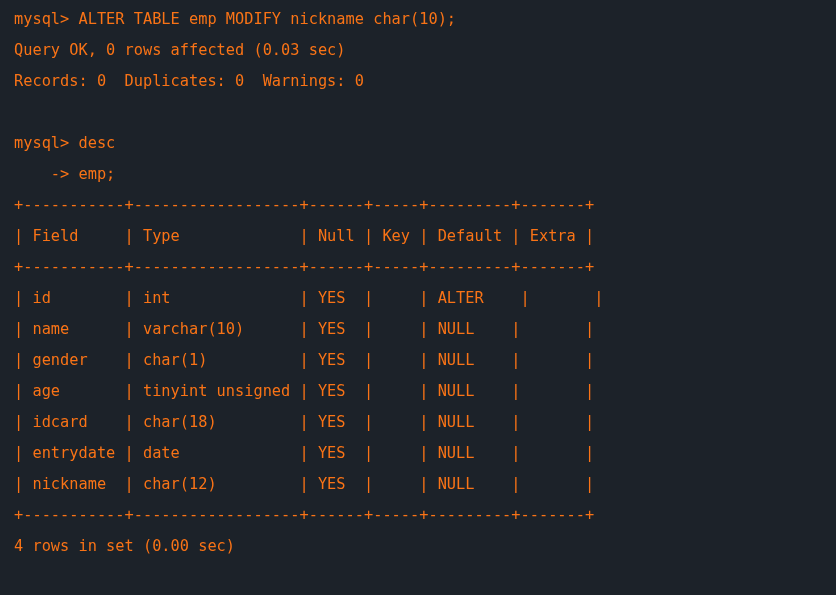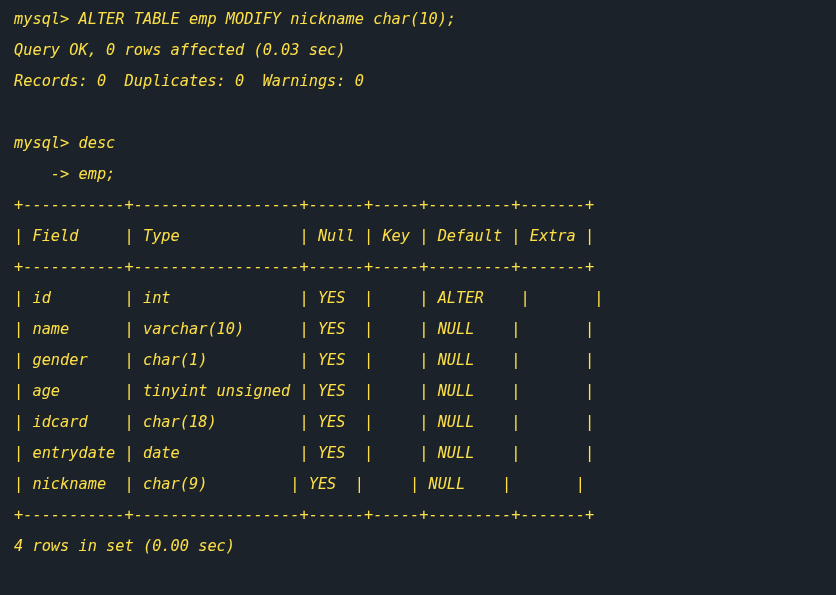--- a/index.html
+++ b/index.html
@@ -4,29 +4,28 @@
 <style>
   html, body {
     margin: 0;
     padding: 0;
     background: #1c2229;
   }
   #terminal {
     width: 836px;
     height: 595px;
     background: #1c2229;
-    color: #fde047;
+    color: #f97316;
     font-family: "DejaVu Sans Mono", "Liberation Mono", monospace;
     font-size: 15.3px;
     line-height: 31px;
     padding: 4px 0 2px 14px;
     box-sizing: border-box;
     overflow: hidden;
     letter-spacing: 0px;
-    font-style: italic;
     -webkit-font-smoothing: antialiased;
   }
   .line {
     white-space: pre;
     margin: 0;
     height: 31px;
     font-family: "DejaVu Sans Mono", "Liberation Mono", monospace;
   }
   .blank {
     white-space: pre;
@@ -45,16 +44,16 @@
   <div class="line">    -&gt; emp;</div>
   <div class="line">+-----------+------------------+------+-----+---------+-------+</div>
   <div class="line">| Field     | Type             | Null | Key | Default | Extra |</div>
   <div class="line">+-----------+------------------+------+-----+---------+-------+</div>
   <div class="line">| id        | int              | YES  |     | ALTER    |       |</div>
   <div class="line">| name      | varchar(10)      | YES  |     | NULL    |       |</div>
   <div class="line">| gender    | char(1)          | YES  |     | NULL    |       |</div>
   <div class="line">| age       | tinyint unsigned | YES  |     | NULL    |       |</div>
   <div class="line">| idcard    | char(18)         | YES  |     | NULL    |       |</div>
   <div class="line">| entrydate | date             | YES  |     | NULL    |       |</div>
-  <div class="line">| nickname  | char(9)         | YES  |     | NULL    |       |</div>
+  <div class="line">| nickname  | char(12)         | YES  |     | NULL    |       |</div>
   <div class="line">+-----------+------------------+------+-----+---------+-------+</div>
   <div class="line">4 rows in set (0.00 sec)</div>
 </div>
 
 </body></html>

